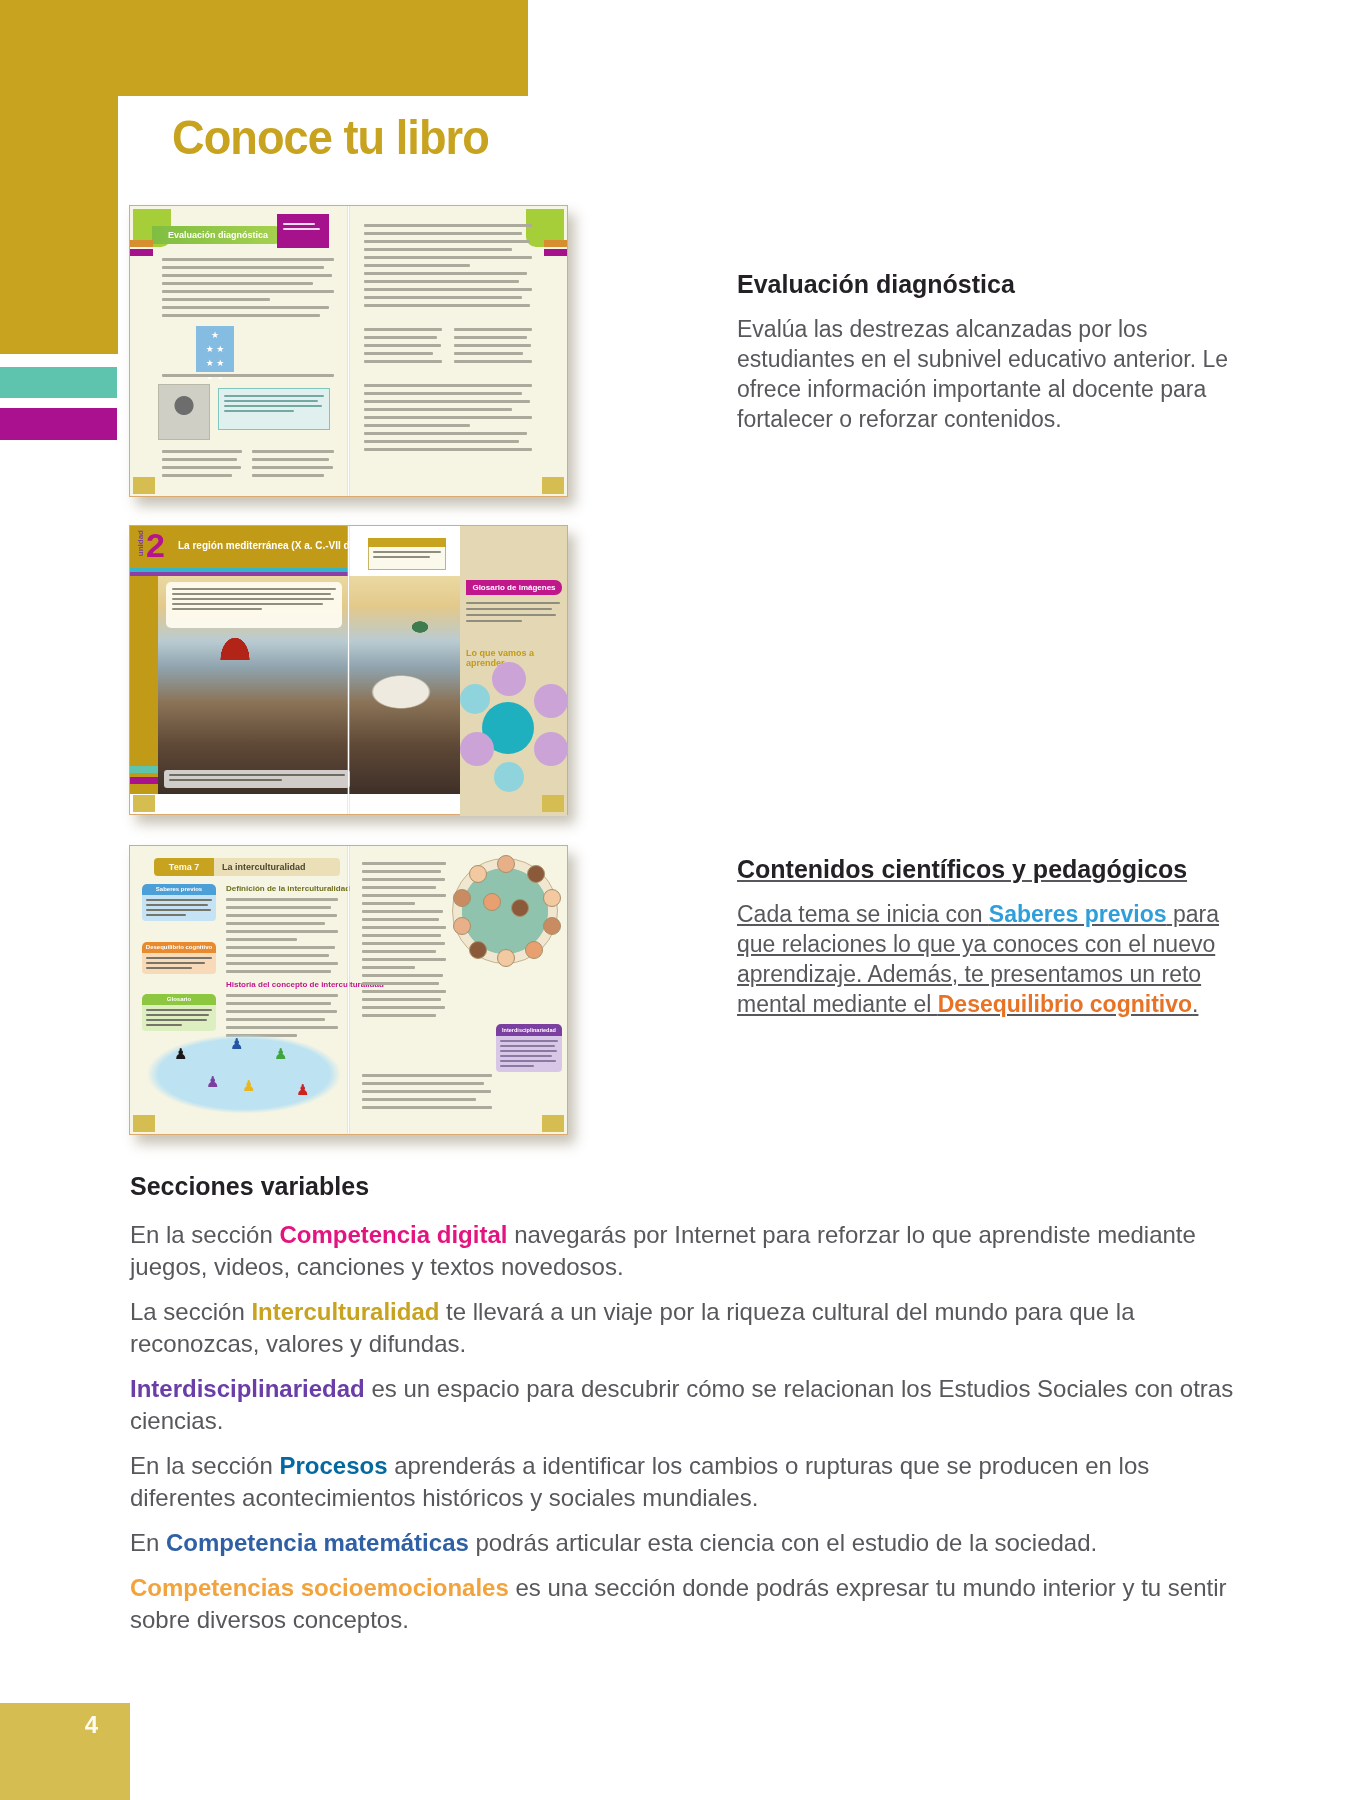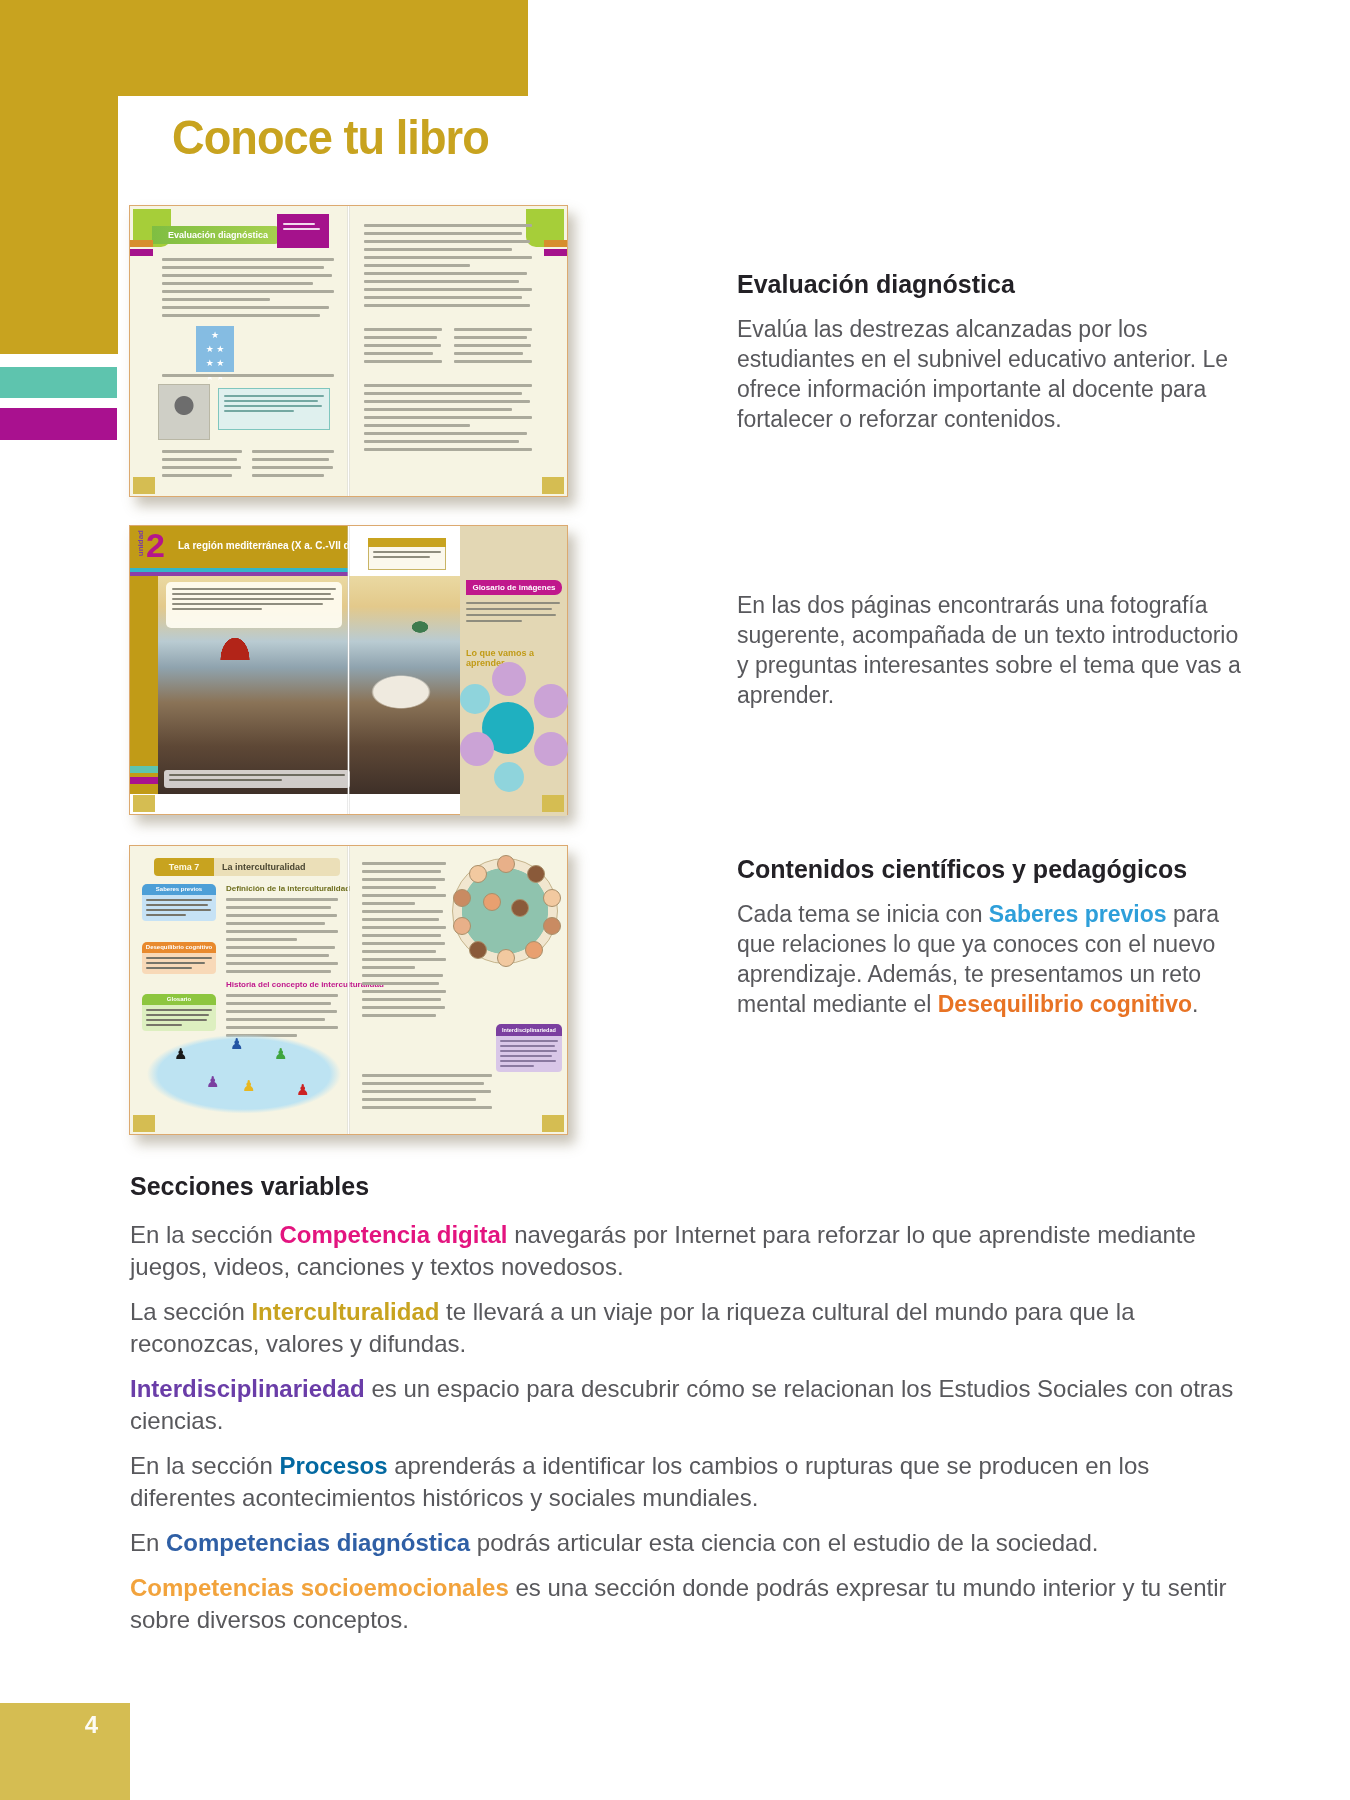--- a/index.html
+++ b/index.html
@@ -390,35 +390,34 @@
     </div>
     <div class="gold-pagebox" style="right:3px;"></div>
   </div>
 
   <div class="tblock" style="top:270px;">
     <h3>Evaluación diagnóstica</h3>
     <p><span>Evalúa las destrezas alcanzadas por los estudiantes en el subnivel educativo anterior. Le ofrece información importante al docente para fortalecer o reforzar contenidos.</span></p>
   </div>
 
   <div class="tblock" style="top:590px;">
-    <p><span>En las dos páginas encontrarás una fotografía sugerente, acompañada de un texto introductorio y preguntas interesantes sobre el tema que vas a aprender.</span></p>
-  </div>
-
-  <div class="tblock" style="top:855px;">
+  </div>
+
+  <div class="tblock" style="top:855px;text-decoration:underline;">
     <h3>Contenidos científicos y pedagógicos</h3>
     <p><span>Cada tema se inicia con </span><span style="color: rgb(46, 159, 218); font-weight: bold;">Saberes previos</span><span> para que relaciones lo que ya conoces con el nuevo aprendizaje. Además, te presentamos un reto mental mediante el </span><span style="color: rgb(232, 115, 36); font-weight: bold;">Desequilibrio cognitivo</span><span>.</span></p>
   </div>
 
   <div class="sections">
     <h3>Secciones variables</h3>
     <p><span>En la sección </span><span style="color: rgb(227, 20, 127); font-weight: bold;">Competencia digital</span><span> navegarás por Internet para reforzar lo que aprendiste mediante juegos, videos, canciones y textos novedosos.</span></p>
     <p><span>La sección </span><span style="color: rgb(200, 163, 31); font-weight: bold;">Interculturalidad</span><span> te llevará a un viaje por la riqueza cultural del mundo para que la reconozcas, valores y difundas.</span></p>
     <p><span style="color: rgb(106, 61, 168); font-weight: bold;">Interdisciplinariedad</span><span> es un espacio para descubrir cómo se relacionan los Estudios Sociales con otras ciencias.</span></p>
     <p><span>En la sección </span><span style="color: #0369a1; font-weight: bold;">Procesos</span><span> aprenderás a identificar los cambios o rupturas que se producen en los diferentes acontecimientos históricos y sociales mundiales.</span></p>
-    <p><span>En </span><span style="color: rgb(47, 95, 165); font-weight: bold;">Competencias diagnóstica</span><span> podrás articular esta ciencia con el estudio de la sociedad.</span></p>
+    <p><span>En </span><span style="color: rgb(47, 95, 165); font-weight: bold;">Competencia matemáticas</span><span> podrás articular esta ciencia con el estudio de la sociedad.</span></p>
     <p><span style="color: rgb(242, 163, 60); font-weight: bold;">Competencias socioemocionales</span><span> es una sección donde podrás expresar tu mundo interior y tu sentir sobre diversos conceptos.</span></p>
   </div>
 
   <div class="footer-gold">
     <span class="num">4</span>
   </div>
 
 </div>
 
 </body></html>

